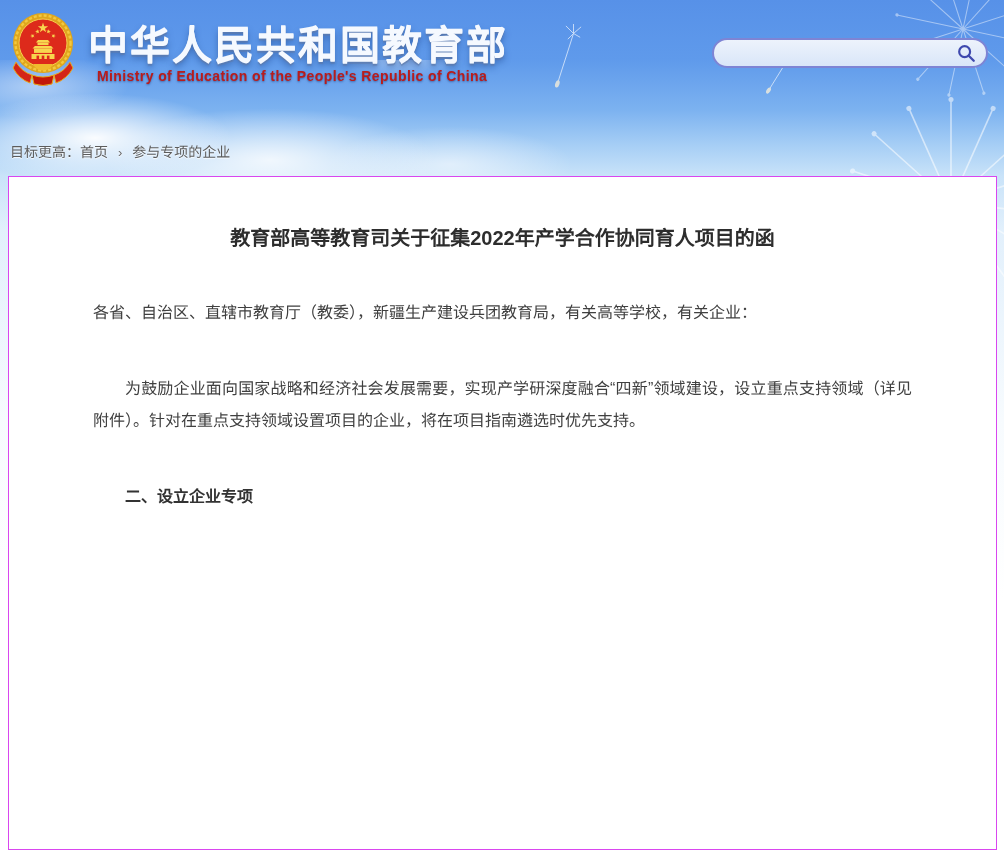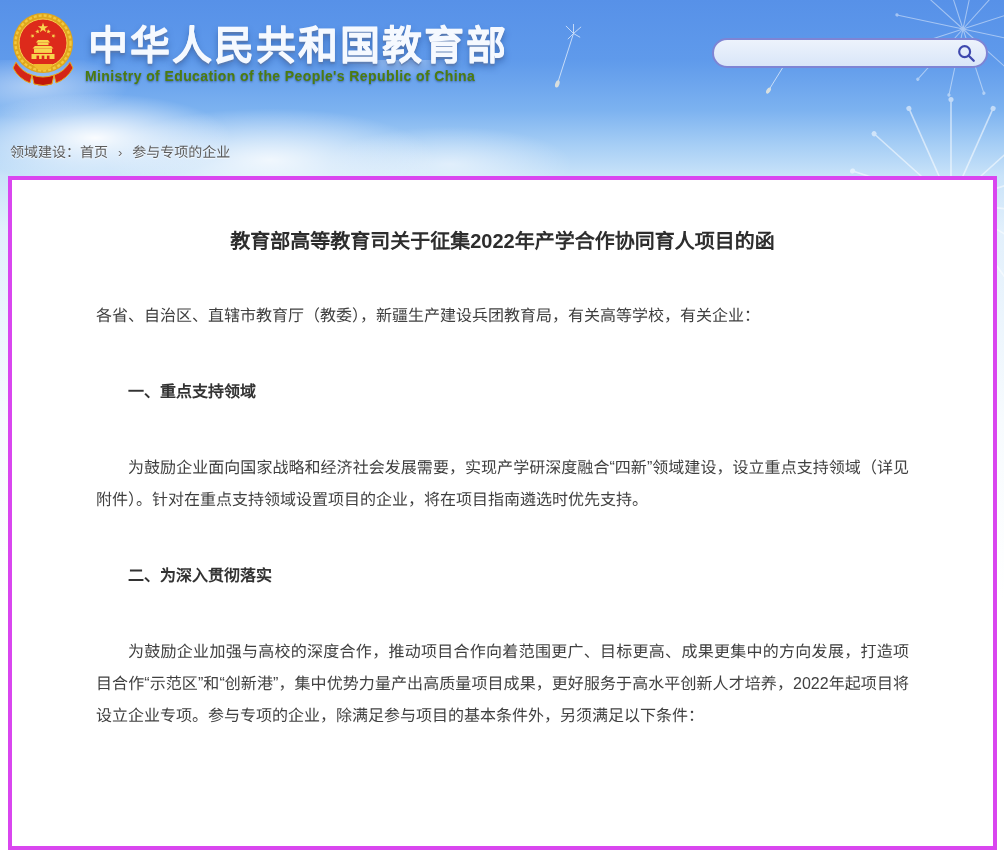--- a/index.html
+++ b/index.html
@@ -38,22 +38,22 @@
   .emblem { position:absolute; left:12px; top:8px; width:62px; height:80px; }
   .site-name {
     position:absolute; left:88px; top:14px;
     font-size:40px; font-weight:bold; letter-spacing:2px; color:#f5f9ff;
     text-shadow: 0 -1px 0 rgba(255,255,255,.95),
                  0 2px 1px rgba(96,120,165,.65),
                  0 4px 6px rgba(25,65,135,.5);
     white-space:nowrap;
   }
   .site-name-en {
-    position:absolute; left:85px; top:68px;
-    font-size:14px; font-weight:bold; letter-spacing:.4px; color:#4d7c0f;
+    position:absolute; left:97px; top:68px;
+    font-size:14px; font-weight:bold; letter-spacing:.4px; color:#b91c1c;
     text-shadow: 0 1px 2px rgba(45,80,145,.75);
     white-space:nowrap;
   }
 
   .search-box {
     position:absolute; top:38px; right:16px; width:276px; height:30px; z-index:4;
     border:2px solid #7e84d4; border-radius:16px;
     background: linear-gradient(180deg,#edf3fc 0%,#d9e6f8 100%);
     display:flex; align-items:center; padding:0 9px 0 14px;
   }
@@ -71,21 +71,21 @@
   }
   .breadcrumb a { color:#5c5c5c; text-decoration:none; cursor:pointer;font-family:Liberation Mono, monospace; }
   .breadcrumb .sep { margin:0 10px; font-size:13px; color:#6a6a6a; }
 
   
   .content-box {
     position:relative; z-index:2;
     margin:0 7px 0 8px;
     height:674px;
     background:#ffffff;
-    border:4px solid #d946ef;
+    border:1px solid #d946ef;
     overflow:hidden;
   }
   .article { padding:46px 84px 0; }
   .article-title {
     font-size:20px; line-height:30px; font-weight:bold; color:#2d2d2d;
     text-align:center; margin:0 0 38px;
   }
   .article p, .article h3 {
     font-size:16px; line-height:32px; color:#404040;
     margin:44px 0; text-indent:2em; font-weight:normal;
@@ -204,26 +204,24 @@
     <input class="search-input" type="text" placeholder="" style="">
     <button class="search-btn">
       <svg width="20" height="20" viewBox="0 0 22 22">
         <circle cx="9.5" cy="9.5" r="6" fill="none" stroke="#3f49ae" stroke-width="2.4"></circle>
         <line x1="14" y1="14" x2="19.5" y2="19.5" stroke="#3f49ae" stroke-width="2.6" stroke-linecap="round"></line>
       </svg>
     </button>
   </div>
 
   <div class="breadcrumb">
-    <span>领域建设：</span><a>首页</a><span class="sep">›</span><a>参与专项的企业</a>
+    <span>目标更高：</span><a>首页</a><span class="sep">›</span><a>参与专项的企业</a>
   </div>
 </div>
 
 <div class="content-box">
   <div class="article">
     <h1 class="article-title">教育部高等教育司关于征集2022年产学合作协同育人项目的函</h1>
     <p class="salutation">各省、自治区、直辖市教育厅（教委），新疆生产建设兵团教育局，有关高等学校，有关企业：</p>
-    <h3 class="section">一、重点支持领域</h3>
     <p>为鼓励企业面向国家战略和经济社会发展需要，实现产学研深度融合“四新”领域建设，设立重点支持领域（详见附件）。针对在重点支持领域设置项目的企业，将在项目指南遴选时优先支持。</p>
-    <h3 class="section">二、为深入贯彻落实</h3>
-    <p>为鼓励企业加强与高校的深度合作，推动项目合作向着范围更广、目标更高、成果更集中的方向发展，打造项目合作“示范区”和“创新港”，集中优势力量产出高质量项目成果，更好服务于高水平创新人才培养，2022年起项目将设立企业专项。参与专项的企业，除满足参与项目的基本条件外，另须满足以下条件：</p>
+    <h3 class="section">二、设立企业专项</h3>
   </div>
 </div>
 
 </body></html>

